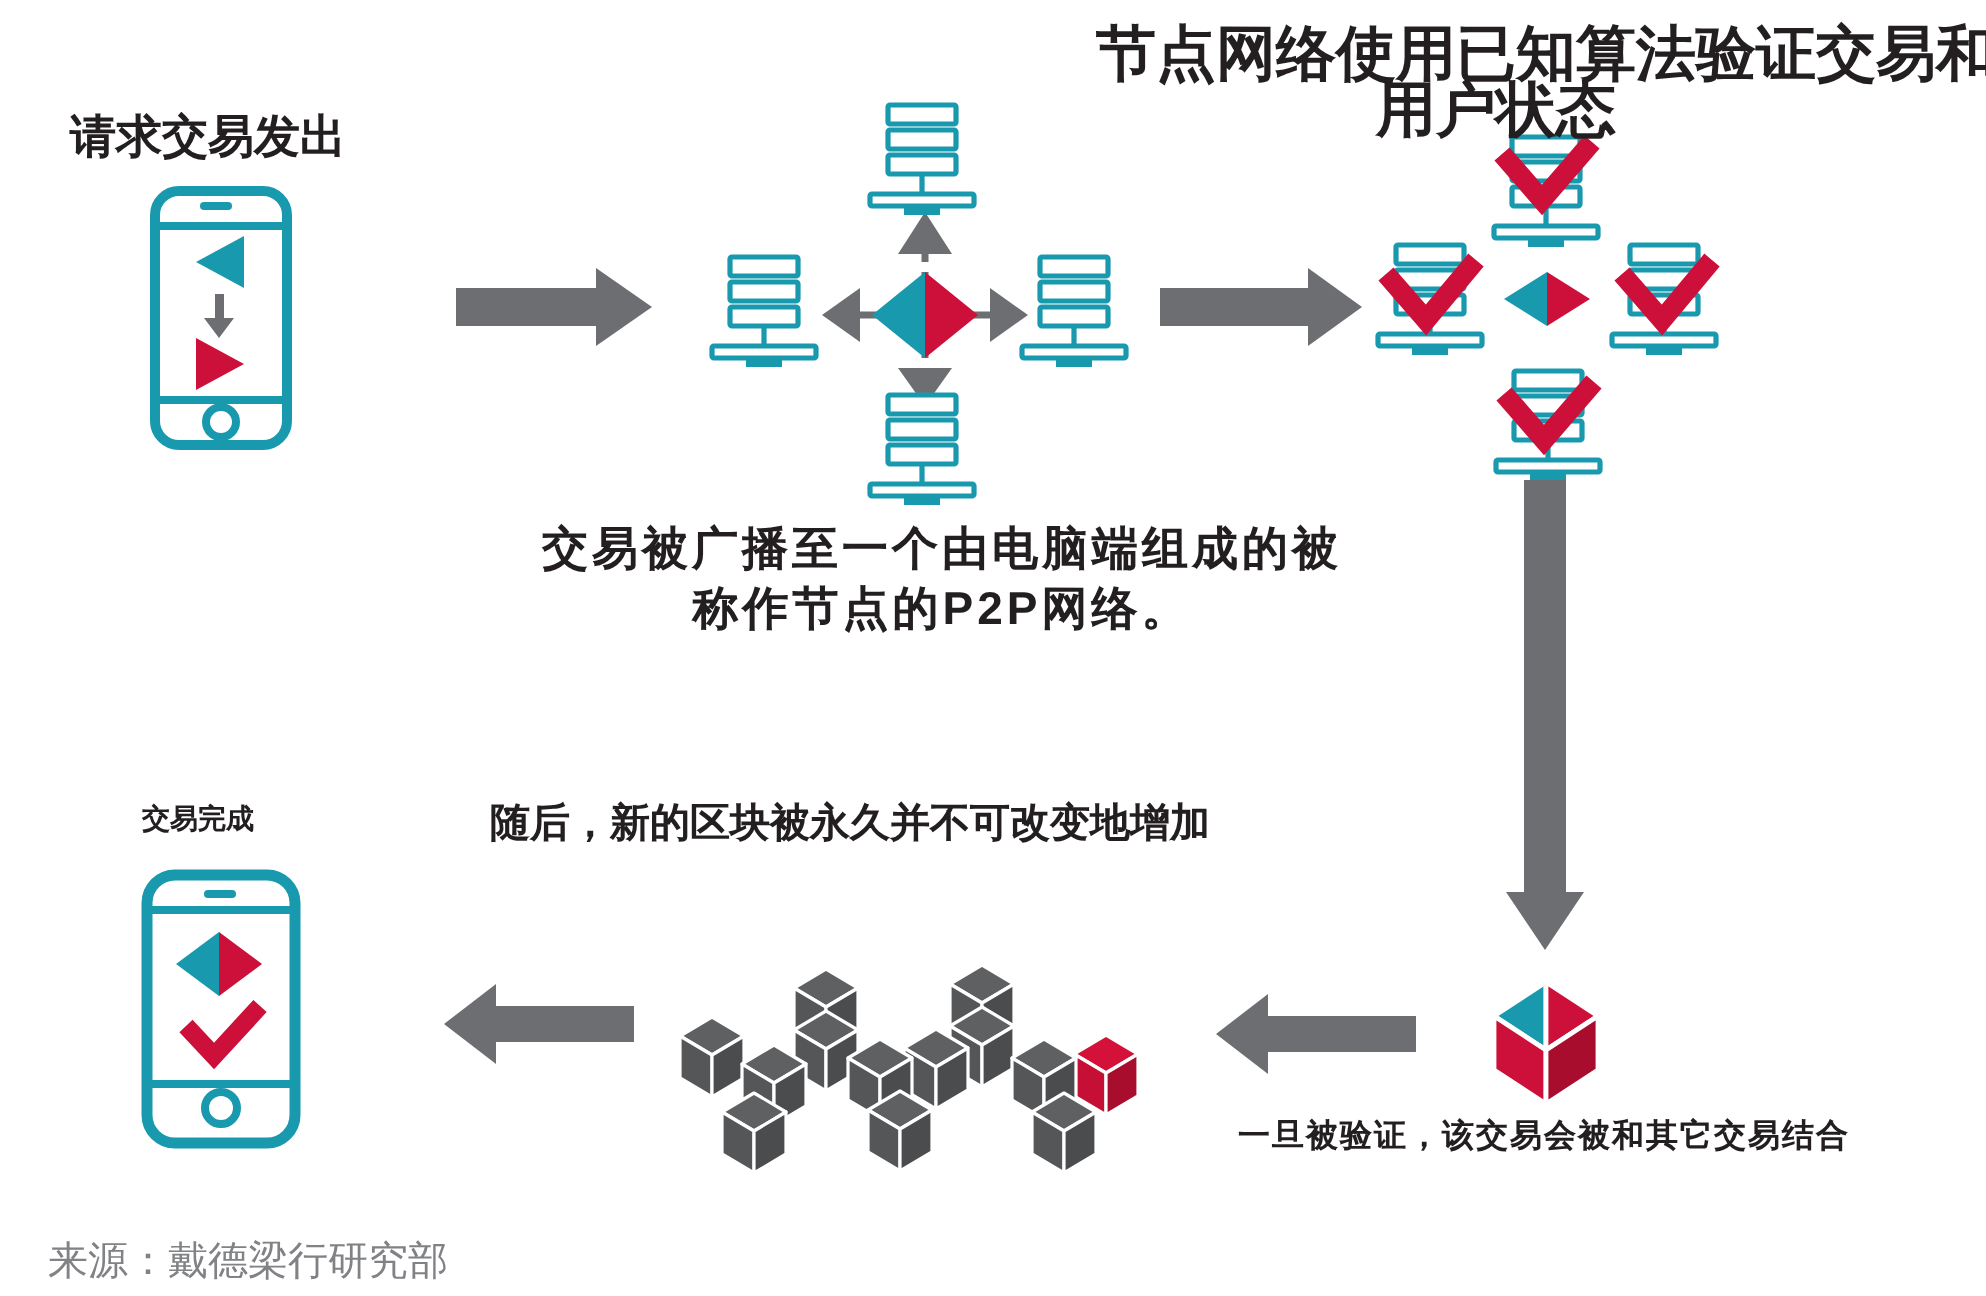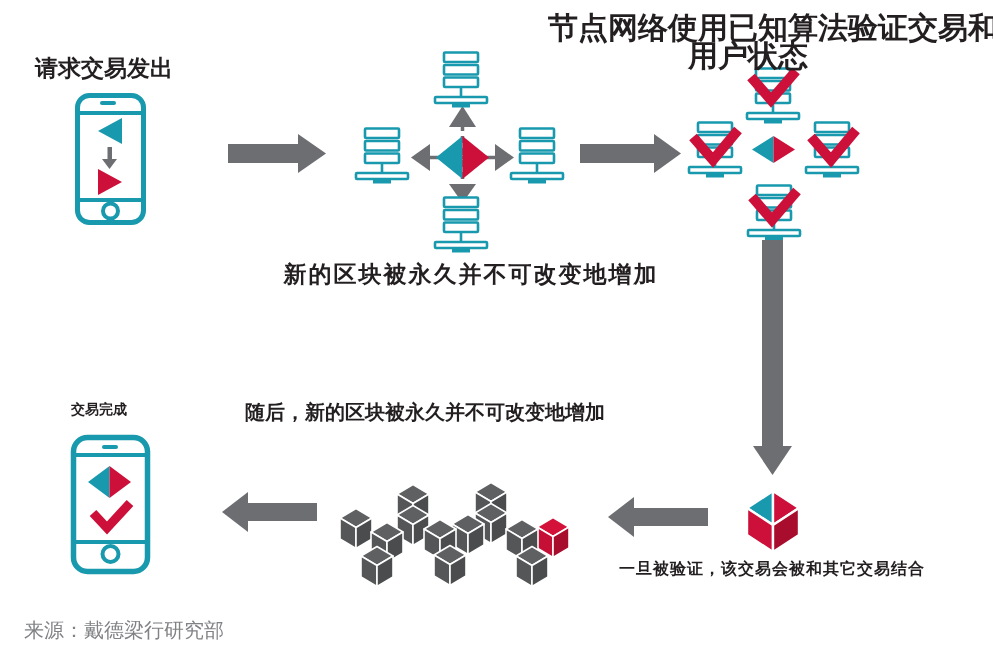--- a/index.html
+++ b/index.html
@@ -188,21 +188,22 @@
   <div id="t1" class="cap left">
     <span>请求交易发出</span>
   </div>
 
   <div id="t3" class="cap">
     <span>节点网络使用已知算法验证交易和</span>
     <span>用户状态</span>
   </div>
 
   <div id="t2" class="cap">
-    <span>新的区块被永久并不可改变地增加</span>
+    <span>交易被广播至一个由电脑端组成的被</span>
+    <span>称作节点的P2P网络。</span>
   </div>
 
   <div id="t5" class="cap">
     <span>随后，新的区块被永久并不可改变地增加</span>
   </div>
 
   <div id="t4" class="cap">
     <span>一旦被验证，该交易会被和其它交易结合</span>
   </div>
 

